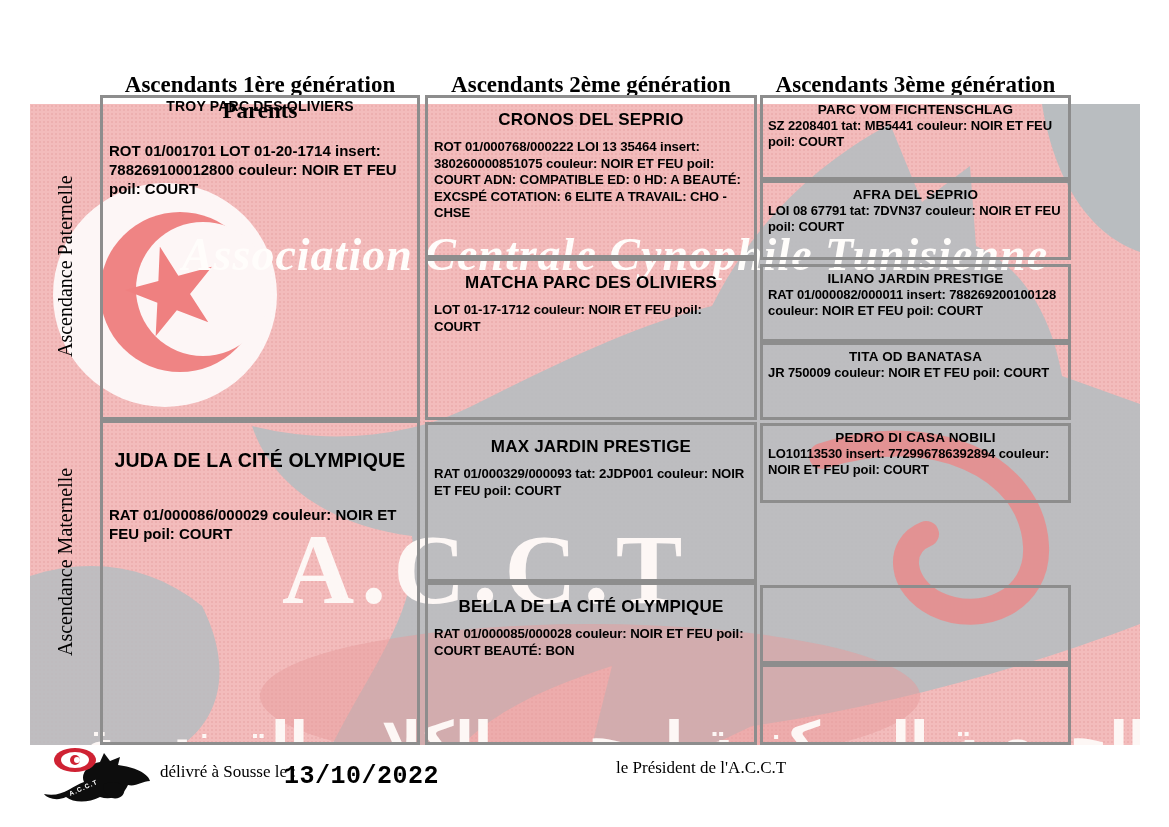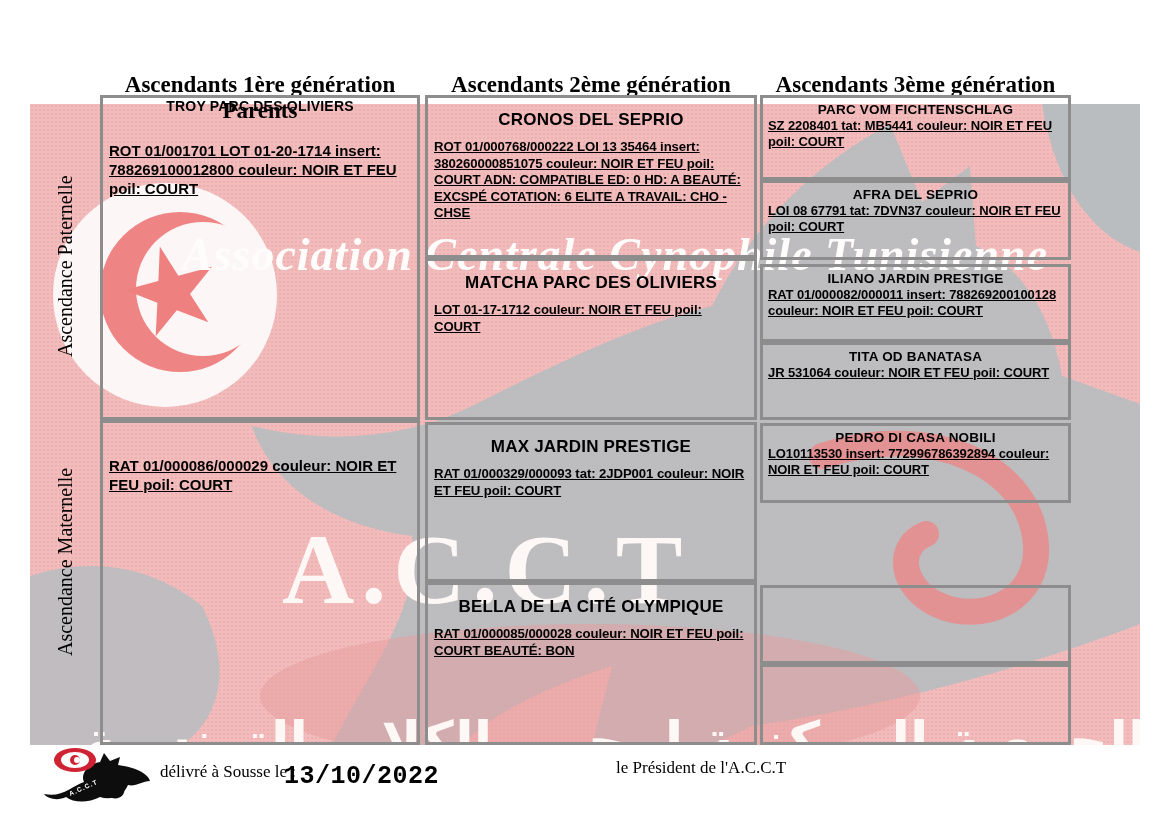--- a/index.html
+++ b/index.html
@@ -35,21 +35,21 @@
       font-family:"Liberation Serif",serif;font-size:23px;color:#000;font-weight:bold;}
   #head1{left:100px;width:320px;} #head2{left:425px;width:332px;} #head3{left:760px;width:311px;}
   .side-label{position:absolute;left:48px;width:34px;display:flex;align-items:center;justify-content:center;
       font-family:"Liberation Serif",serif;font-size:20px;color:#000;
       writing-mode:vertical-rl;transform:rotate(180deg);white-space:nowrap;}
   #side-pat{top:128px;height:276px;} #side-mat{top:424px;height:276px;}
 
   
   .box{position:absolute;border:3px solid #8d8d8d;box-sizing:border-box;background:transparent;}
   .bname{font-weight:bold;text-align:center;letter-spacing:.2px;}
-  .bdet{font-weight:bold;text-align:left;line-height:1.25;text-decoration:underline;}
+  .bdet{font-weight:bold;text-align:left;line-height:1.25;}
 
   #box-troy{left:100px;top:95px;width:320px;height:325px;}
   #box-troy .bname{font-size:14px;}
   #box-troy .bdet{margin-top:28px;padding:0 6px;font-size:15px;}
   #box-juda{left:100px;top:420px;width:320px;height:325px;}
   #box-juda .bname{padding-top:26px;font-size:19.5px;}
   #box-juda .bdet{margin-top:34px;padding:0 6px;font-size:15px;}
 
   .g2 .bname{padding-top:12px;font-size:17px;}
   .g2 .bdet{margin-top:9px;padding:0 6px;font-size:13.2px;letter-spacing:-.1px;}
@@ -117,20 +117,21 @@
   <div class="col-head" id="head3">Ascendants 3ème génération</div>
 
   <div class="side-label" id="side-pat">Ascendance Paternelle</div>
   <div class="side-label" id="side-mat">Ascendance Maternelle</div>
 
   <div class="box" id="box-troy">
     <div class="bname">TROY PARC DES OLIVIERS</div>
     <div class="bdet">ROT 01/001701 LOT 01-20-1714 insert: 788269100012800 couleur: NOIR ET FEU poil: COURT</div>
   </div>
   <div class="box" id="box-juda">
+    <div class="bname">JUDA DE LA CITÉ OLYMPIQUE</div>
     <div class="bdet">RAT 01/000086/000029 couleur: NOIR ET FEU poil: COURT</div>
   </div>
 
   <div class="box g2" id="box-cronos">
     <div class="bname">CRONOS DEL SEPRIO</div>
     <div class="bdet">ROT 01/000768/000222 LOI 13 35464 insert: 380260000851075 couleur: NOIR ET FEU poil: COURT ADN: COMPATIBLE ED: 0  HD: A BEAUTÉ: EXCSPÉ COTATION: 6 ELITE A TRAVAIL: CHO -CHSE</div>
   </div>
   <div class="box g2" id="box-matcha">
     <div class="bname">MATCHA PARC DES OLIVIERS</div>
     <div class="bdet">LOT 01-17-1712 couleur: NOIR ET FEU poil: COURT</div>
@@ -151,21 +152,21 @@
   <div class="box g3" id="box-afra">
     <div class="bname">AFRA DEL SEPRIO</div>
     <div class="bdet">LOI 08 67791 tat: 7DVN37 couleur: NOIR ET FEU poil: COURT</div>
   </div>
   <div class="box g3" id="box-iliano">
     <div class="bname">ILIANO JARDIN PRESTIGE</div>
     <div class="bdet">RAT 01/000082/000011 insert: 788269200100128 couleur: NOIR ET FEU poil: COURT</div>
   </div>
   <div class="box g3" id="box-tita">
     <div class="bname">TITA OD BANATASA</div>
-    <div class="bdet">JR 531064 couleur: NOIR ET FEU poil: COURT</div>
+    <div class="bdet">JR 750009 couleur: NOIR ET FEU poil: COURT</div>
   </div>
   <div class="box g3" id="box-pedro">
     <div class="bname">PEDRO DI CASA NOBILI</div>
     <div class="bdet">LO10113530 insert: 772996786392894 couleur: NOIR ET FEU poil: COURT</div>
   </div>
   <div class="box g3" id="box-empty1">
     <div class="bname"></div>
     <div class="bdet"></div>
   </div>
   <div class="box g3" id="box-empty2">

